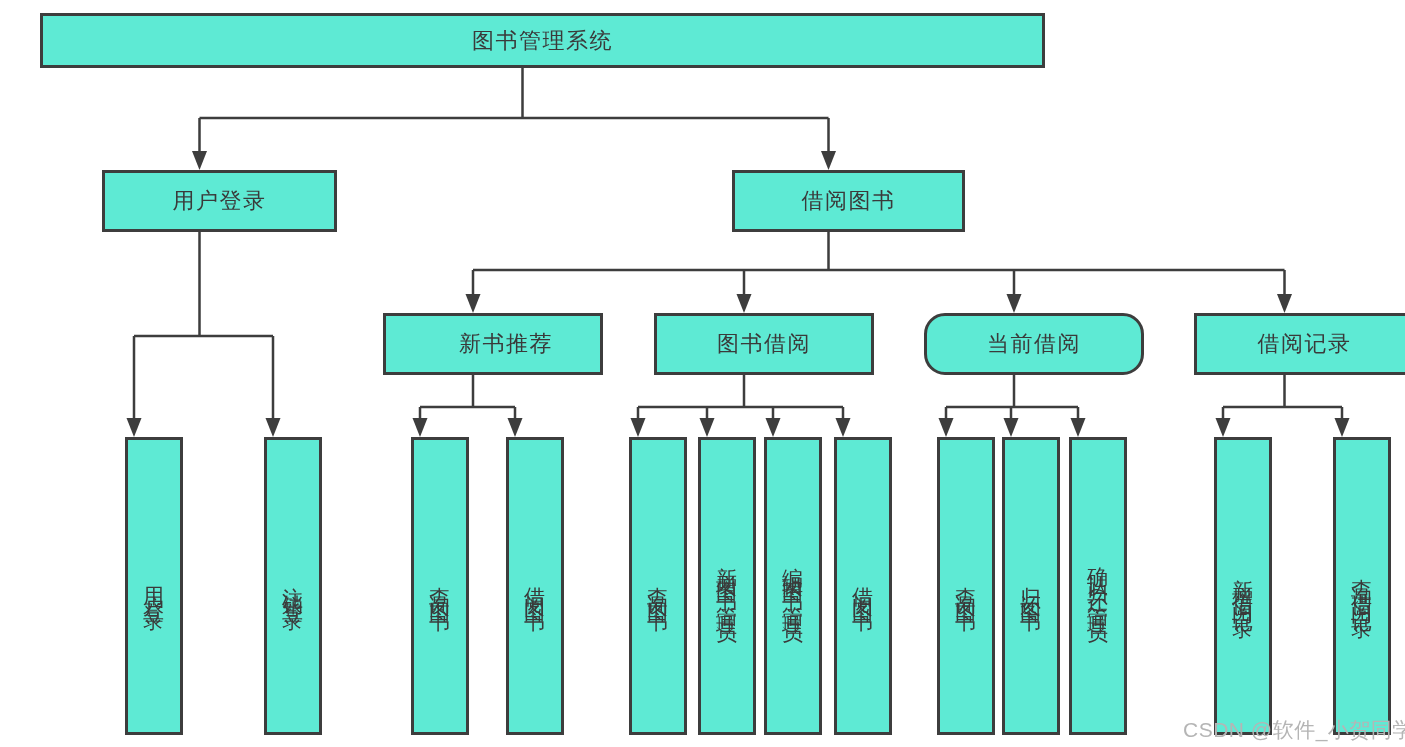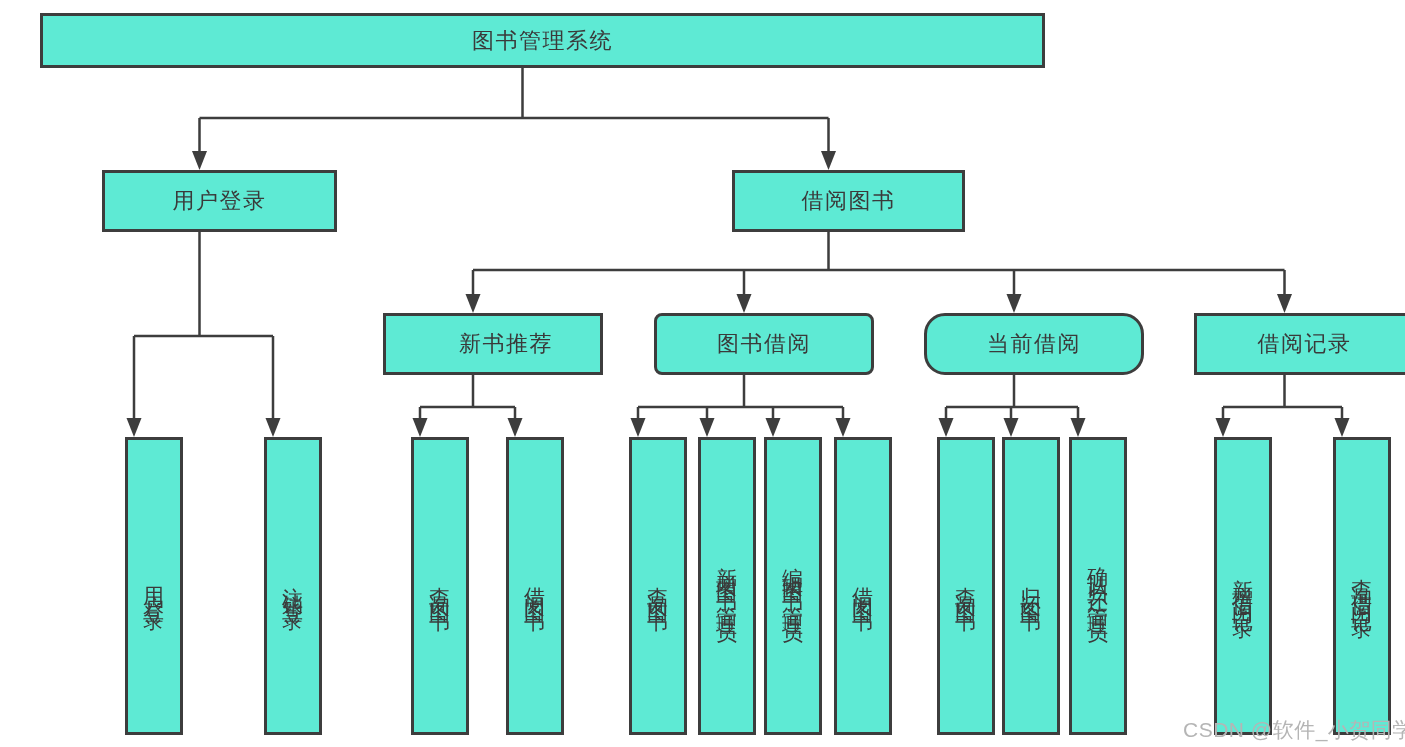--- a/index.html
+++ b/index.html
@@ -119,21 +119,21 @@
   <div class="box h-node lvl2" style="left:82px; width:235px;">
     <span class="lbl">用户登录</span>
   </div>
   <div class="box h-node lvl2" style="left:712px; width:233px;">
     <span class="lbl">借阅图书</span>
   </div>
 
   <div class="box h-node lvl3" style="left:363px; width:220px;padding-left:26px;">
     <span class="lbl">新书推荐</span>
   </div>
-  <div class="box h-node lvl3" style="left:634px; width:220px;border-radius:8px;">
+  <div class="box h-node lvl3" style="left:634px; width:220px;">
     <span class="lbl">图书借阅</span>
   </div>
   <div class="box h-node lvl3" style="left:904px; width:220px;border-radius:21px;">
     <span class="lbl">当前借阅</span>
   </div>
   <div class="box h-node lvl3" style="left:1174px; width:221px;">
     <span class="lbl">借阅记录</span>
   </div>
 
   <div class="box leaf" style="left:105px;">

